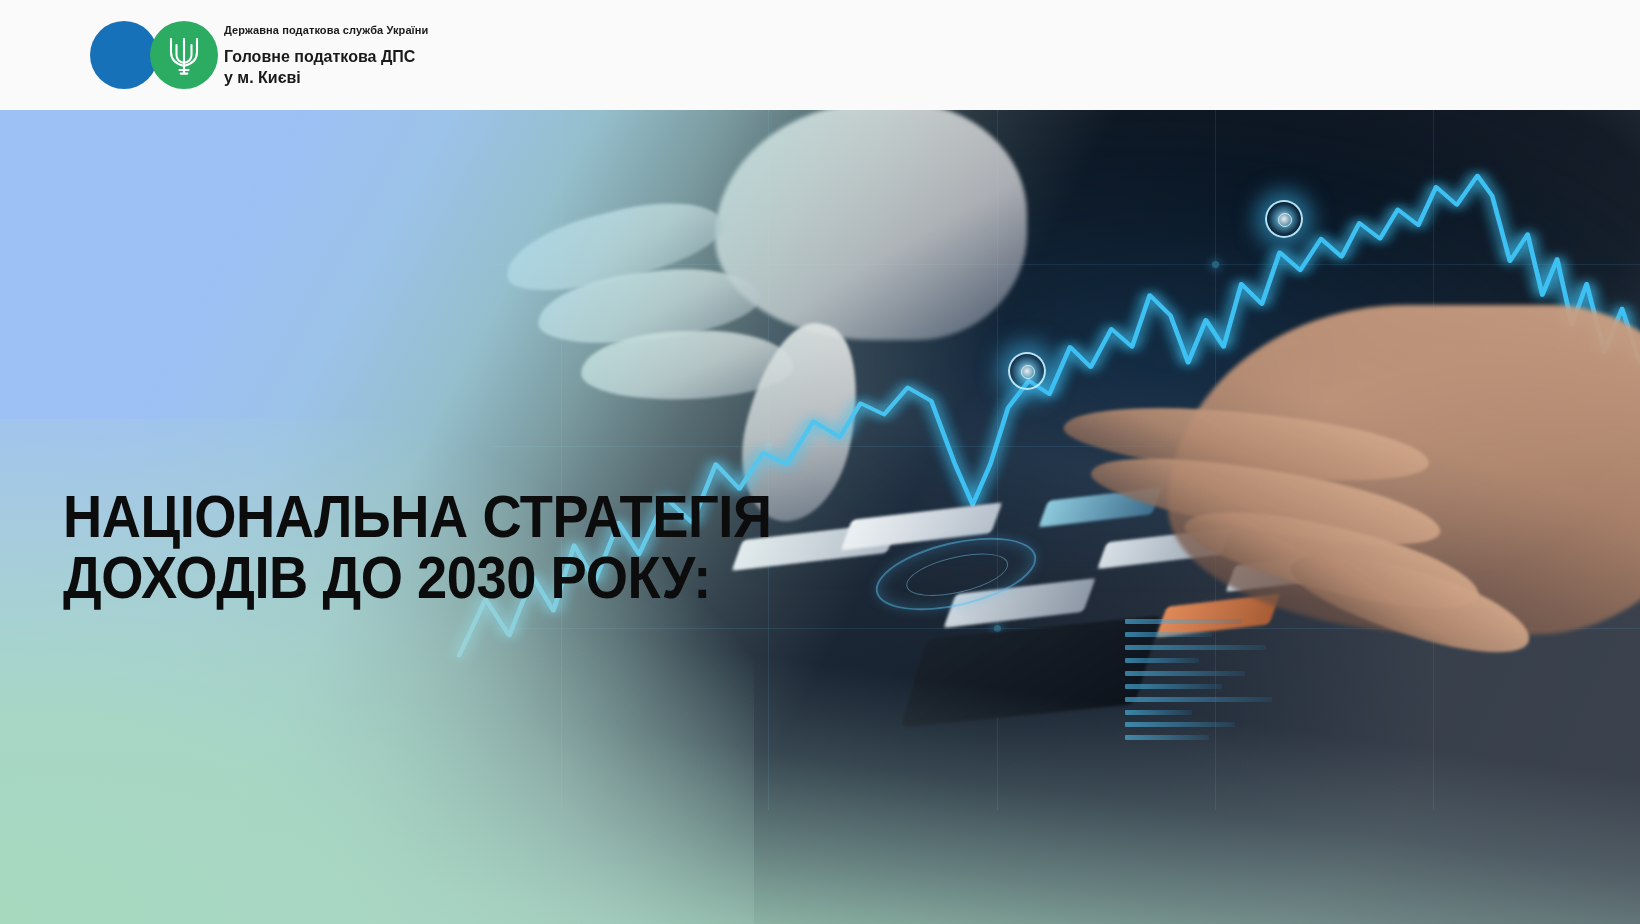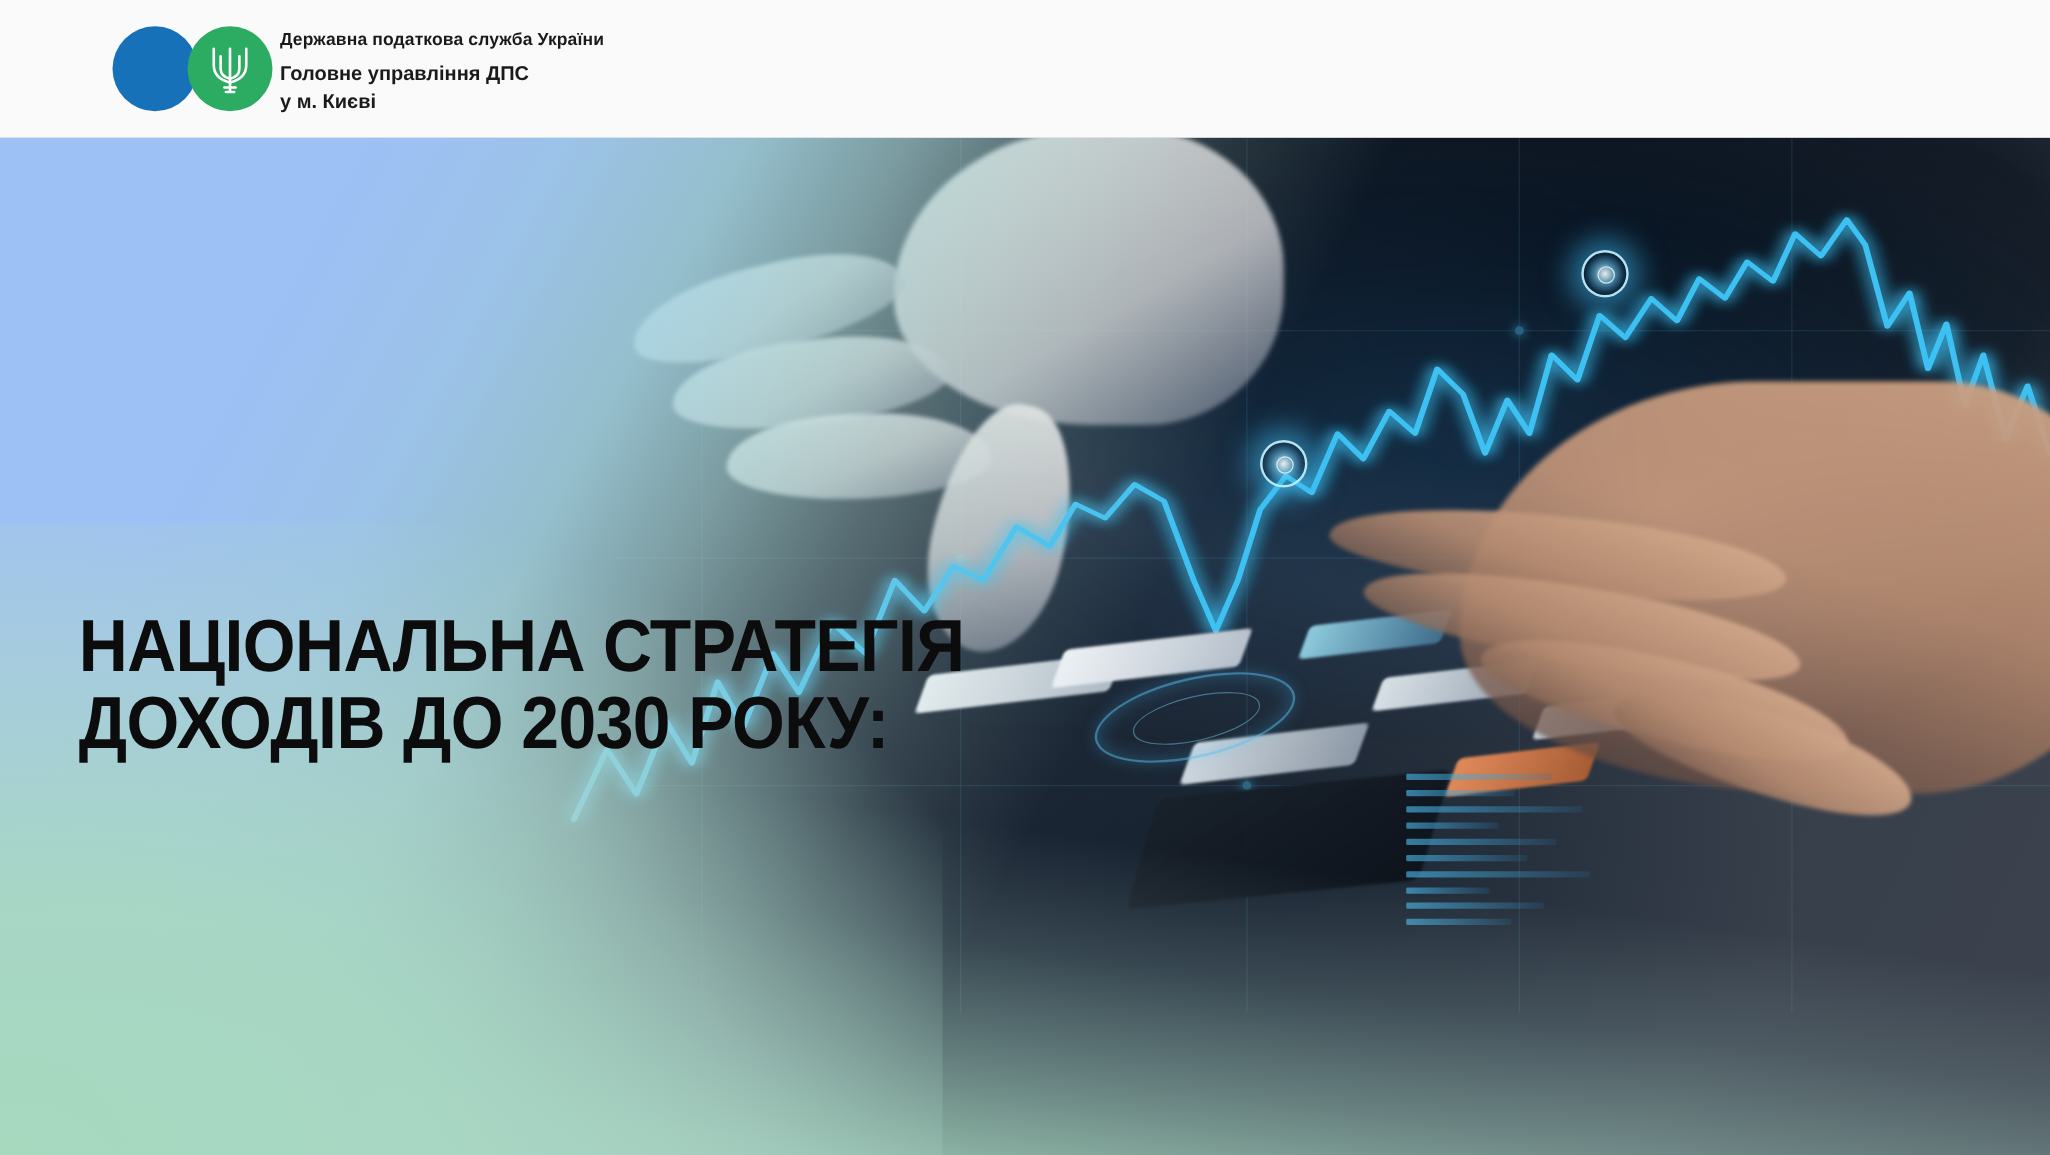--- a/index.html
+++ b/index.html
@@ -58,21 +58,21 @@
   .tryzub {
     position: absolute;
     left: 77px; top: 22px;
     width: 34px; height: 42px;
   }
   .brand-text {
     margin-left: 4px;
     padding-top: 11px;
   }
   .brand-line1 {
-    font-size: 14px;
+    font-size: 11px;
     font-weight: bold;
     color: #1a1a1a;
     letter-spacing: 0.1px;
     line-height: 1.1;
     white-space: nowrap;
   }
   .brand-line2 {
     margin-top: 10px;
     font-size: 16px;
     font-weight: bold;
@@ -339,21 +339,21 @@
             <path d="M9.5 10 L9.5 20 C9.5 25 13 27 17 28"></path>
             <path d="M24.5 10 L24.5 20 C24.5 25 21 27 17 28"></path>
             <path d="M12.5 35 L21.5 35"></path>
             <path d="M13.7 38.6 L20.3 38.6"></path>
           </g>
         </svg>
       </div>
 
       <div class="brand-text">
         <div class="brand-line1">Державна податкова служба України</div>
-        <div class="brand-line2">Головне управління ДПС
+        <div class="brand-line2">Головне податкова ДПС
 у м. Києві</div>
       </div>
 
     </div>
   </div>
 
   <div class="hero">
 
     <div class="photo-base"></div>
     <div class="screen-glow"></div>

